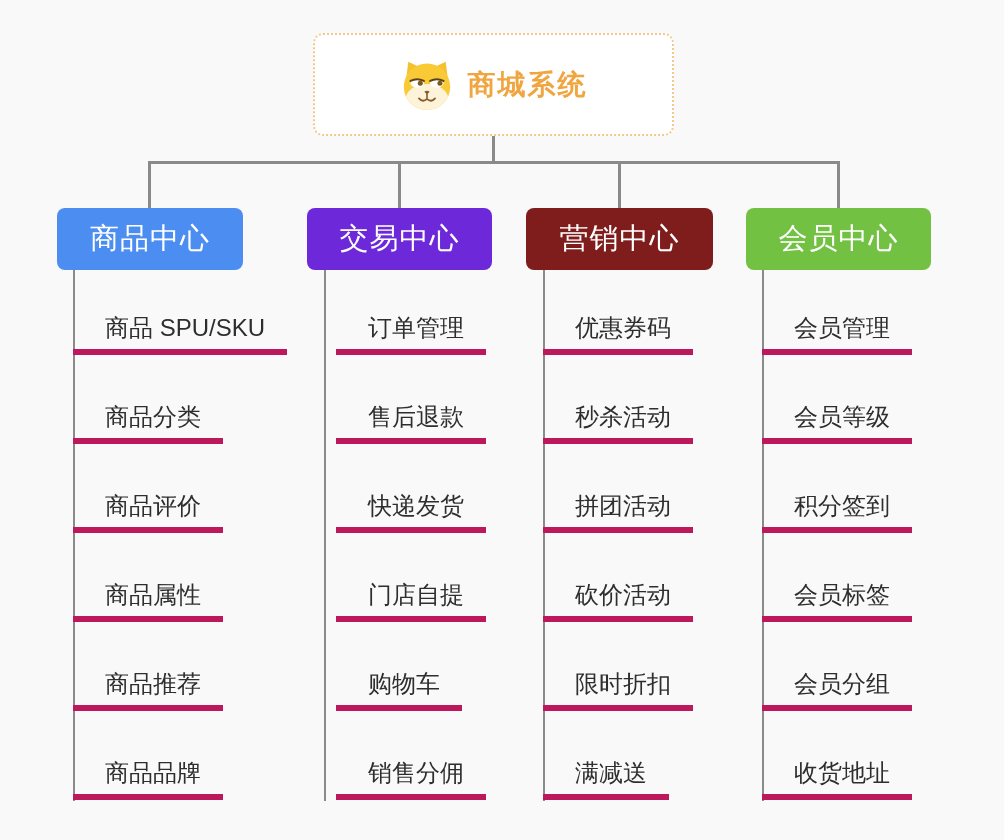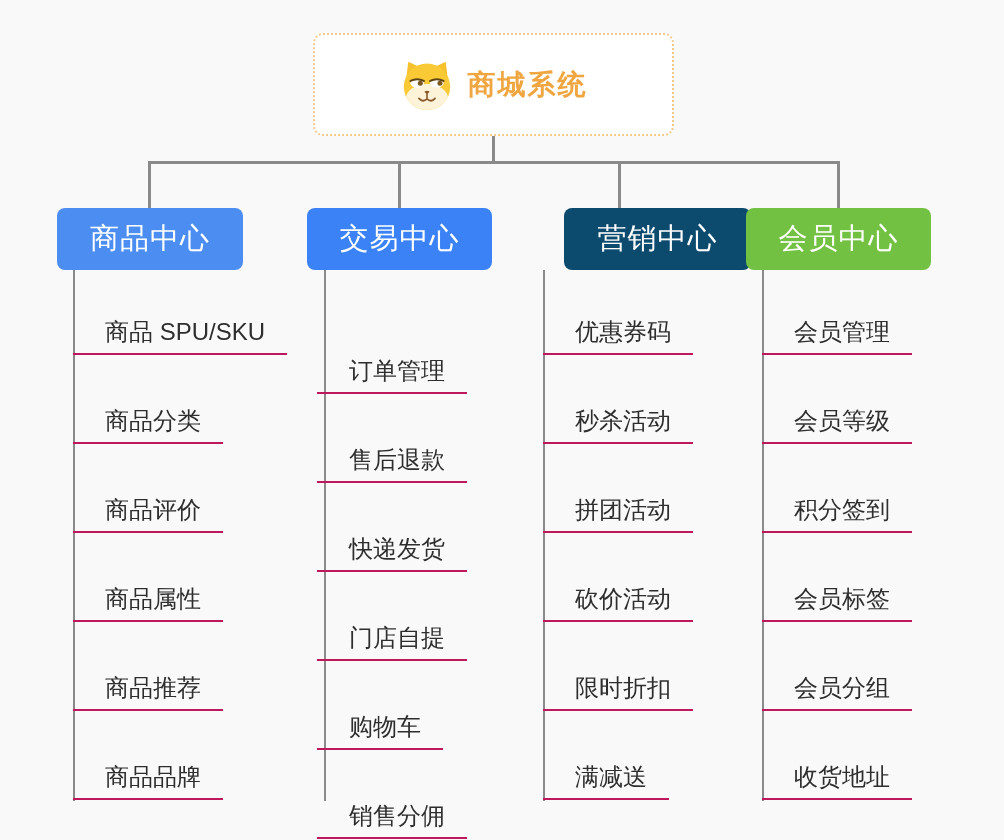--- a/index.html
+++ b/index.html
@@ -75,27 +75,27 @@
   .branch-box-3 { left: 746px; width: 185px; }
 
   
   .leaf {
     position: absolute;
     height: 40px;
     box-sizing: border-box;
     display: flex;
     align-items: flex-end;
     padding: 0 22px 5px 32px;
-    border-bottom: 2px solid #be185d;
+    border-bottom: 6px solid #be185d;
     font-size: 24px;
     color: #2e2e2e;
     white-space: nowrap;
   }
   .col-0 { left: 73px; }
-  .col-1 { left: 317px; margin-top: 39px; }
+  .col-1 { left: 336px; }
   .col-2 { left: 543px; }
   .col-3 { left: 762px; }
   .row-0 { top: 315px; }
   .row-1 { top: 404px; }
   .row-2 { top: 493px; }
   .row-3 { top: 582px; }
   .row-4 { top: 671px; }
   .row-5 { top: 760px; }
 </style>
 </head>
@@ -138,24 +138,24 @@
         <path d="M30,38 L30,42" stroke="#8a5a2b" stroke-width="1.8" stroke-linecap="round"></path>
         <path d="M21,43 Q25.5,48 30,43.5 Q34.5,48 39,43" stroke="#8a5a2b" stroke-width="2" fill="none" stroke-linecap="round"></path>
       </svg>
     </span>
     <span class="root-title">商城系统</span>
   </div>
 
   <div class="branch-box branch-box-0" style="background-color: rgb(75, 141, 240);">
     <span>商品中心</span>
   </div>
-  <div class="branch-box branch-box-1" style="background-color: #3b82f6;">
+  <div class="branch-box branch-box-1" style="background-color: #6d28d9;">
     <span>交易中心</span>
   </div>
-  <div class="branch-box branch-box-2" style="background-color: #0c4a6e; margin-left: 38px;">
+  <div class="branch-box branch-box-2" style="background-color: #7f1d1d;">
     <span>营销中心</span>
   </div>
   <div class="branch-box branch-box-3" style="background-color: rgb(115, 193, 67);">
     <span>会员中心</span>
   </div>
 
   <div class="leaf col-0 row-0">商品 SPU/SKU</div>
   <div class="leaf col-0 row-1">商品分类</div>
   <div class="leaf col-0 row-2">商品评价</div>
   <div class="leaf col-0 row-3">商品属性</div>

